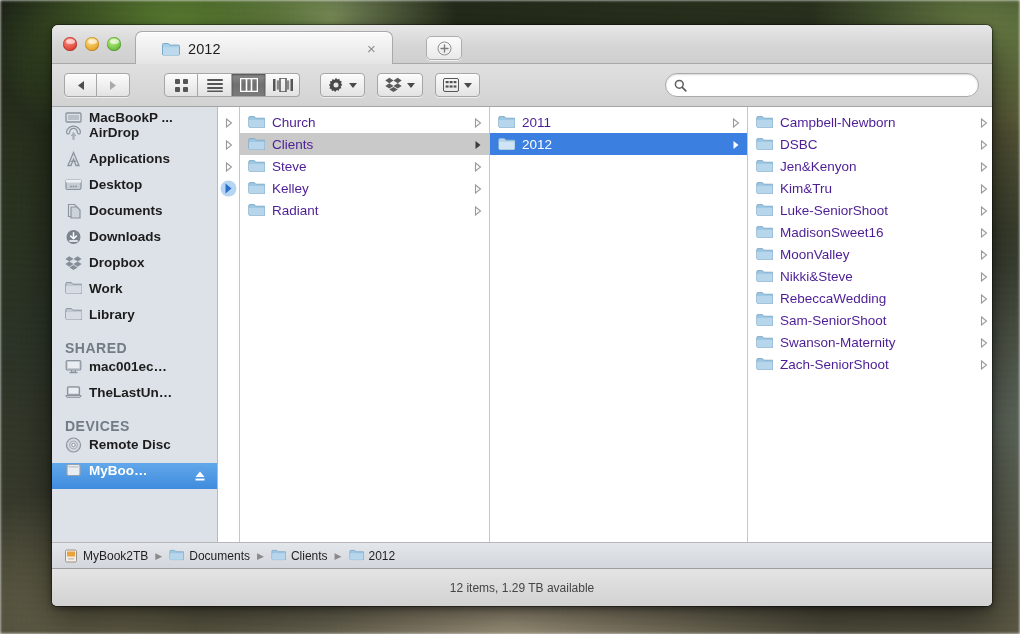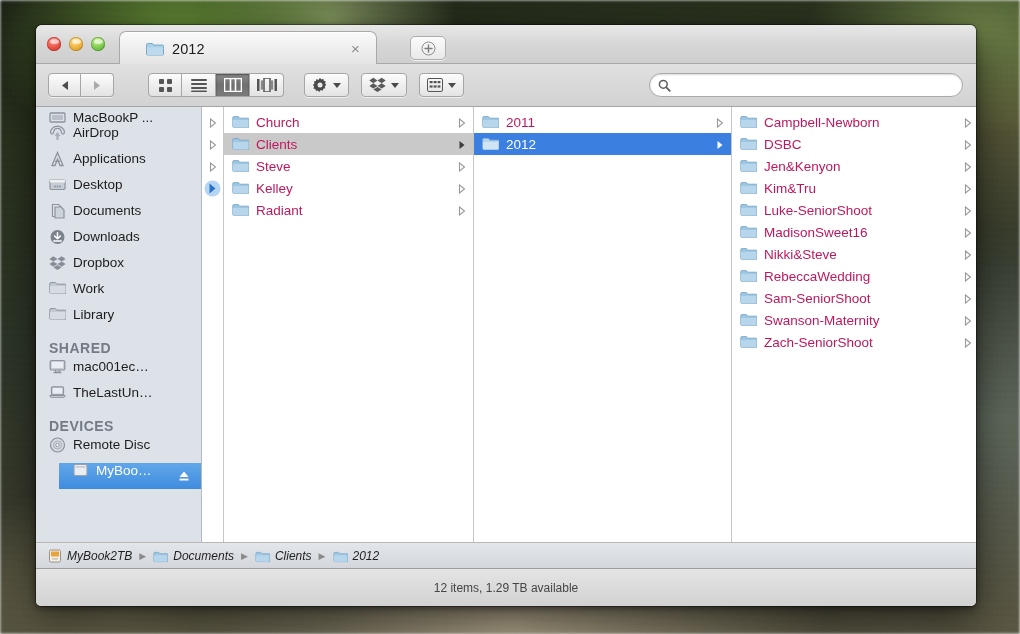--- a/index.html
+++ b/index.html
@@ -25,21 +25,21 @@
   }
   #desktop .grain {
     position: absolute; inset: 0; opacity: .30;
     background:
       repeating-linear-gradient(92deg, rgba(255,255,255,.05) 0 2px, rgba(0,0,0,.07) 2px 5px),
       repeating-linear-gradient(2deg, rgba(255,255,255,.04) 0 3px, rgba(0,0,0,.06) 3px 7px);
   }
 
   
   #window {
-    position: absolute; left: 36px; top: 25px;
+    position: absolute; left: 52px; top: 25px;
     width: 940px; height: 581px;
     border-radius: 6px 6px 5px 5px;
     background: #d8d8d8;
     box-shadow: 0 14px 38px rgba(0,0,0,.55), 0 2px 7px rgba(0,0,0,.45),
                 0 0 0 1px rgba(0,0,0,.33);
     overflow: hidden;
     display: flex; flex-direction: column;
   }
 
   
@@ -144,23 +144,22 @@
   }
   .sb-item {
     height: 26px; display: flex; align-items: flex-start;
     padding-left: 13px; gap: 7px; font-size: 13.5px; color: #1c1c1c;
     position: relative;
   }
   .sb-item.clipped { height: 18px; align-items: flex-end; overflow: hidden; }
   .sb-item.selected {
     background: linear-gradient(to bottom, #61a7ea 0%, #3f8cde 100%);
     color: #fff;
-    margin-left: 23px;
-  }
-  .sb-item .label { white-space: nowrap; overflow: hidden; text-overflow: ellipsis; }
+  }
+  .sb-item .label { white-space: nowrap; overflow: hidden; text-overflow: ellipsis; font-weight: bold; }
   .sb-header {
     height: 26px; display: flex; align-items: flex-end; padding: 0 0 3px 13px;
     font-size: 14px; font-weight: bold; letter-spacing: .5px;
     color: #737b85;
   }
   .eject { position: absolute; right: 11px; top: 7px; }
 
   
   .columns { flex: 1; display: flex; background: #fff; min-width: 0; position: relative; }
   .col {
@@ -168,39 +167,39 @@
     padding-top: 4px; overflow: hidden; flex: none; position: relative;
   }
   .col.stub { width: 22px; }
   .col.c1 { width: 250px; }
   .col.c2 { width: 258px; }
   .col.c3 { width: 248px; }
   .col.c4 { flex: 1; border-right: none; }
 
   .row {
     height: 22px; display: flex; align-items: center;
-    padding-left: 8px; gap: 7px; font-size: 13.5px; color: #be185d;
+    padding-left: 8px; gap: 7px; font-size: 13.5px; color: #4c1d95;
     position: relative;
   }
   .row.sel-gray { background: #c9c9c9; }
   .row.sel-blue { background: #3b7fe0; color: #fff; }
   .row .name { white-space: nowrap; overflow: hidden; text-overflow: ellipsis; }
   .chev { position: absolute; right: 7px; top: 7px; }
   .stub .chev { right: 6px; }
   .stub .row { padding-left: 0; }
 
   
   .pathbar {
     height: 26px; flex: none; display: flex; align-items: center;
     padding-left: 12px; gap: 6px;
     background: linear-gradient(to bottom, #e3e6ea 0%, #d3d7dd 100%);
     border-top: 1px solid #b7b7b7;
     font-size: 12px; color: #1f1f1f;
   }
-  .pathbar .crumb { display: flex; align-items: flex-end; gap: 5px; font-style: italic; }
+  .pathbar .crumb { display: flex; align-items: flex-start; gap: 5px; }
   .pathbar .sep { color: #8a8a8a; font-size: 9px; margin: 0 1px; }
 
   
   .statusbar {
     height: 38px; flex: none; display: flex; align-items: center; justify-content: center;
     background: linear-gradient(to bottom, #e4e4e4 0%, #d2d2d2 100%);
     border-top: 1px solid #9e9e9e;
     font-size: 12px; color: #454545;
   }
   svg { display: block; }
@@ -742,20 +741,34 @@
             </span>
         </div>
         <div class="row">
           <span>
               <svg width="17" height="14" viewBox="0 0 17 14">
                 <path d="M.8 2.6a1 1 0 011-1h4.6l1.4 1.6h8.4a1 1 0 011 1v7.2a1 1 0 01-1 1H1.8a1 1 0 01-1-1z" fill="#9ec7e4" stroke="#7da8c6" stroke-width=".9"></path>
                 <path d="M1 5.1h15.2v6.3a1 1 0 01-1 1H2a1 1 0 01-1-1z" fill="#b7d6ec"></path>
               </svg>
             </span>
           <span class="name">MadisonSweet16</span>
+          <span class="chev">
+              <svg width="8" height="10" viewBox="0 0 8 10">
+                <path d="M1.5 1l5 4-5 4z" fill="none" stroke="#9a9a9a" stroke-width="1.1"></path>
+              </svg>
+            </span>
+        </div>
+        <div class="row">
+          <span>
+              <svg width="17" height="14" viewBox="0 0 17 14">
+                <path d="M.8 2.6a1 1 0 011-1h4.6l1.4 1.6h8.4a1 1 0 011 1v7.2a1 1 0 01-1 1H1.8a1 1 0 01-1-1z" fill="#9ec7e4" stroke="#7da8c6" stroke-width=".9"></path>
+                <path d="M1 5.1h15.2v6.3a1 1 0 01-1 1H2a1 1 0 01-1-1z" fill="#b7d6ec"></path>
+              </svg>
+            </span>
+          <span class="name">MoonValley</span>
           <span class="chev">
               <svg width="8" height="10" viewBox="0 0 8 10">
                 <path d="M1.5 1l5 4-5 4z" fill="none" stroke="#9a9a9a" stroke-width="1.1"></path>
               </svg>
             </span>
         </div>
         <div class="row">
           <span>
               <svg width="17" height="14" viewBox="0 0 17 14">
                 <path d="M.8 2.6a1 1 0 011-1h4.6l1.4 1.6h8.4a1 1 0 011 1v7.2a1 1 0 01-1 1H1.8a1 1 0 01-1-1z" fill="#9ec7e4" stroke="#7da8c6" stroke-width=".9"></path>

